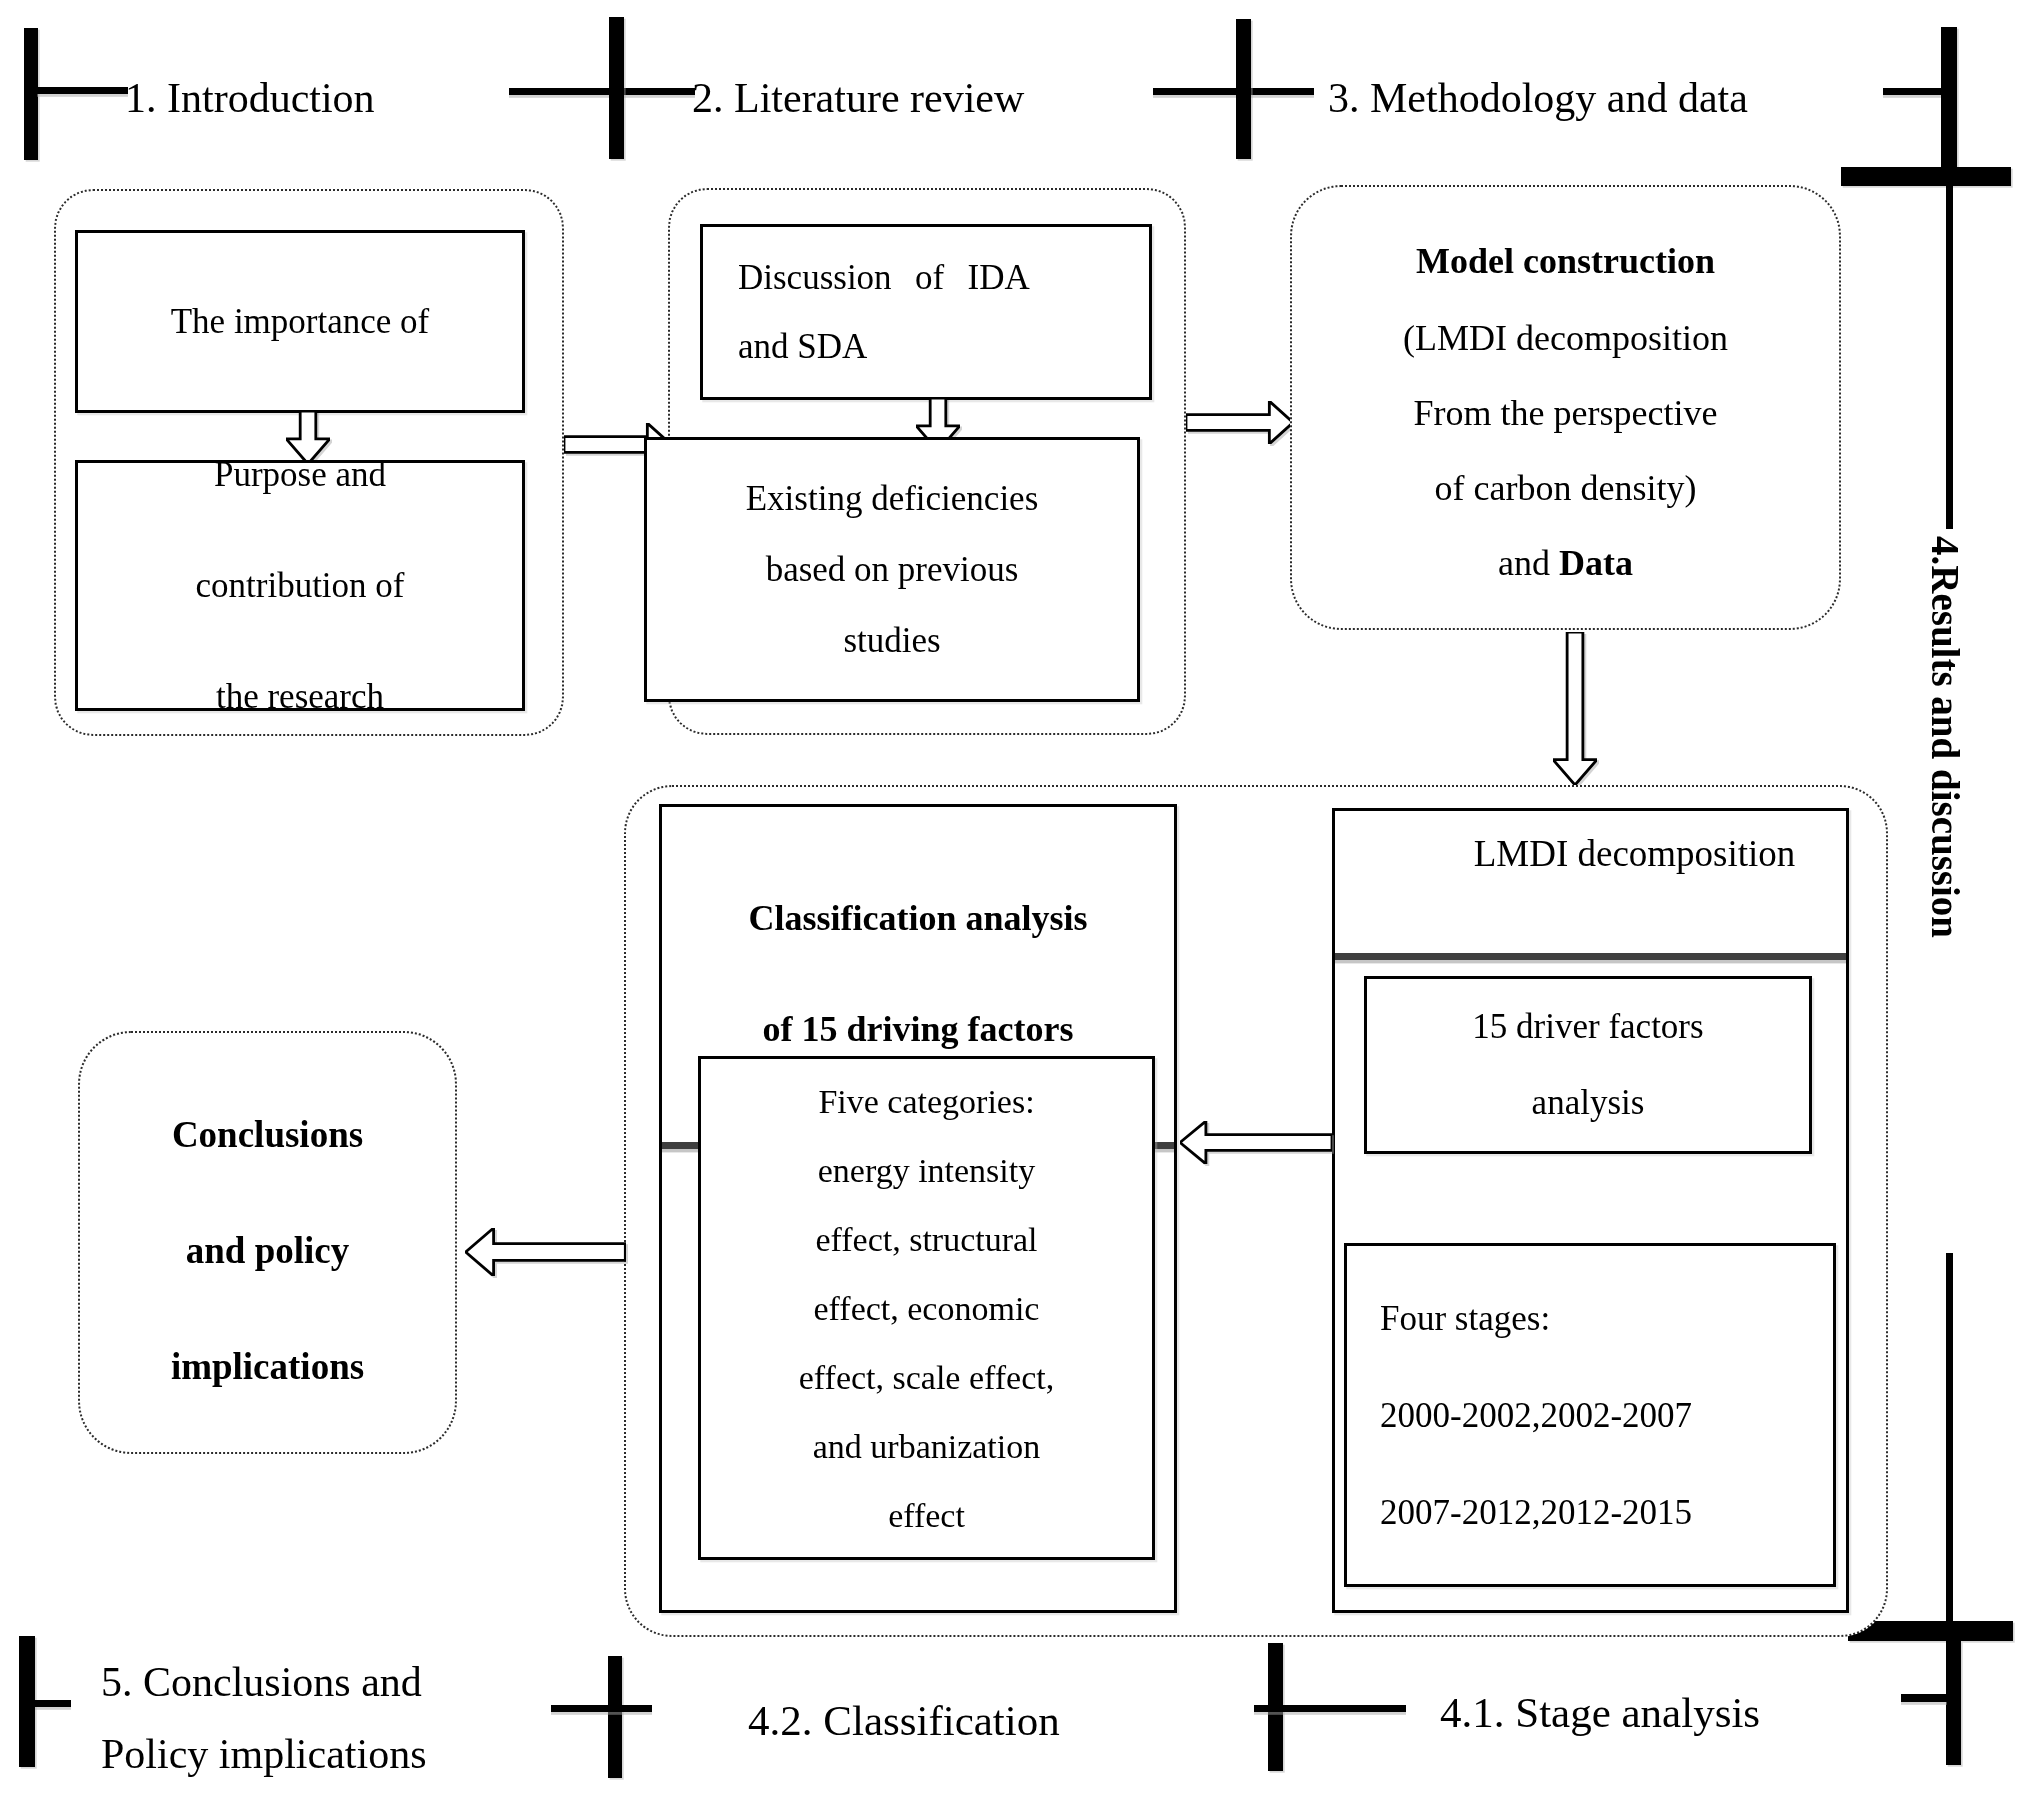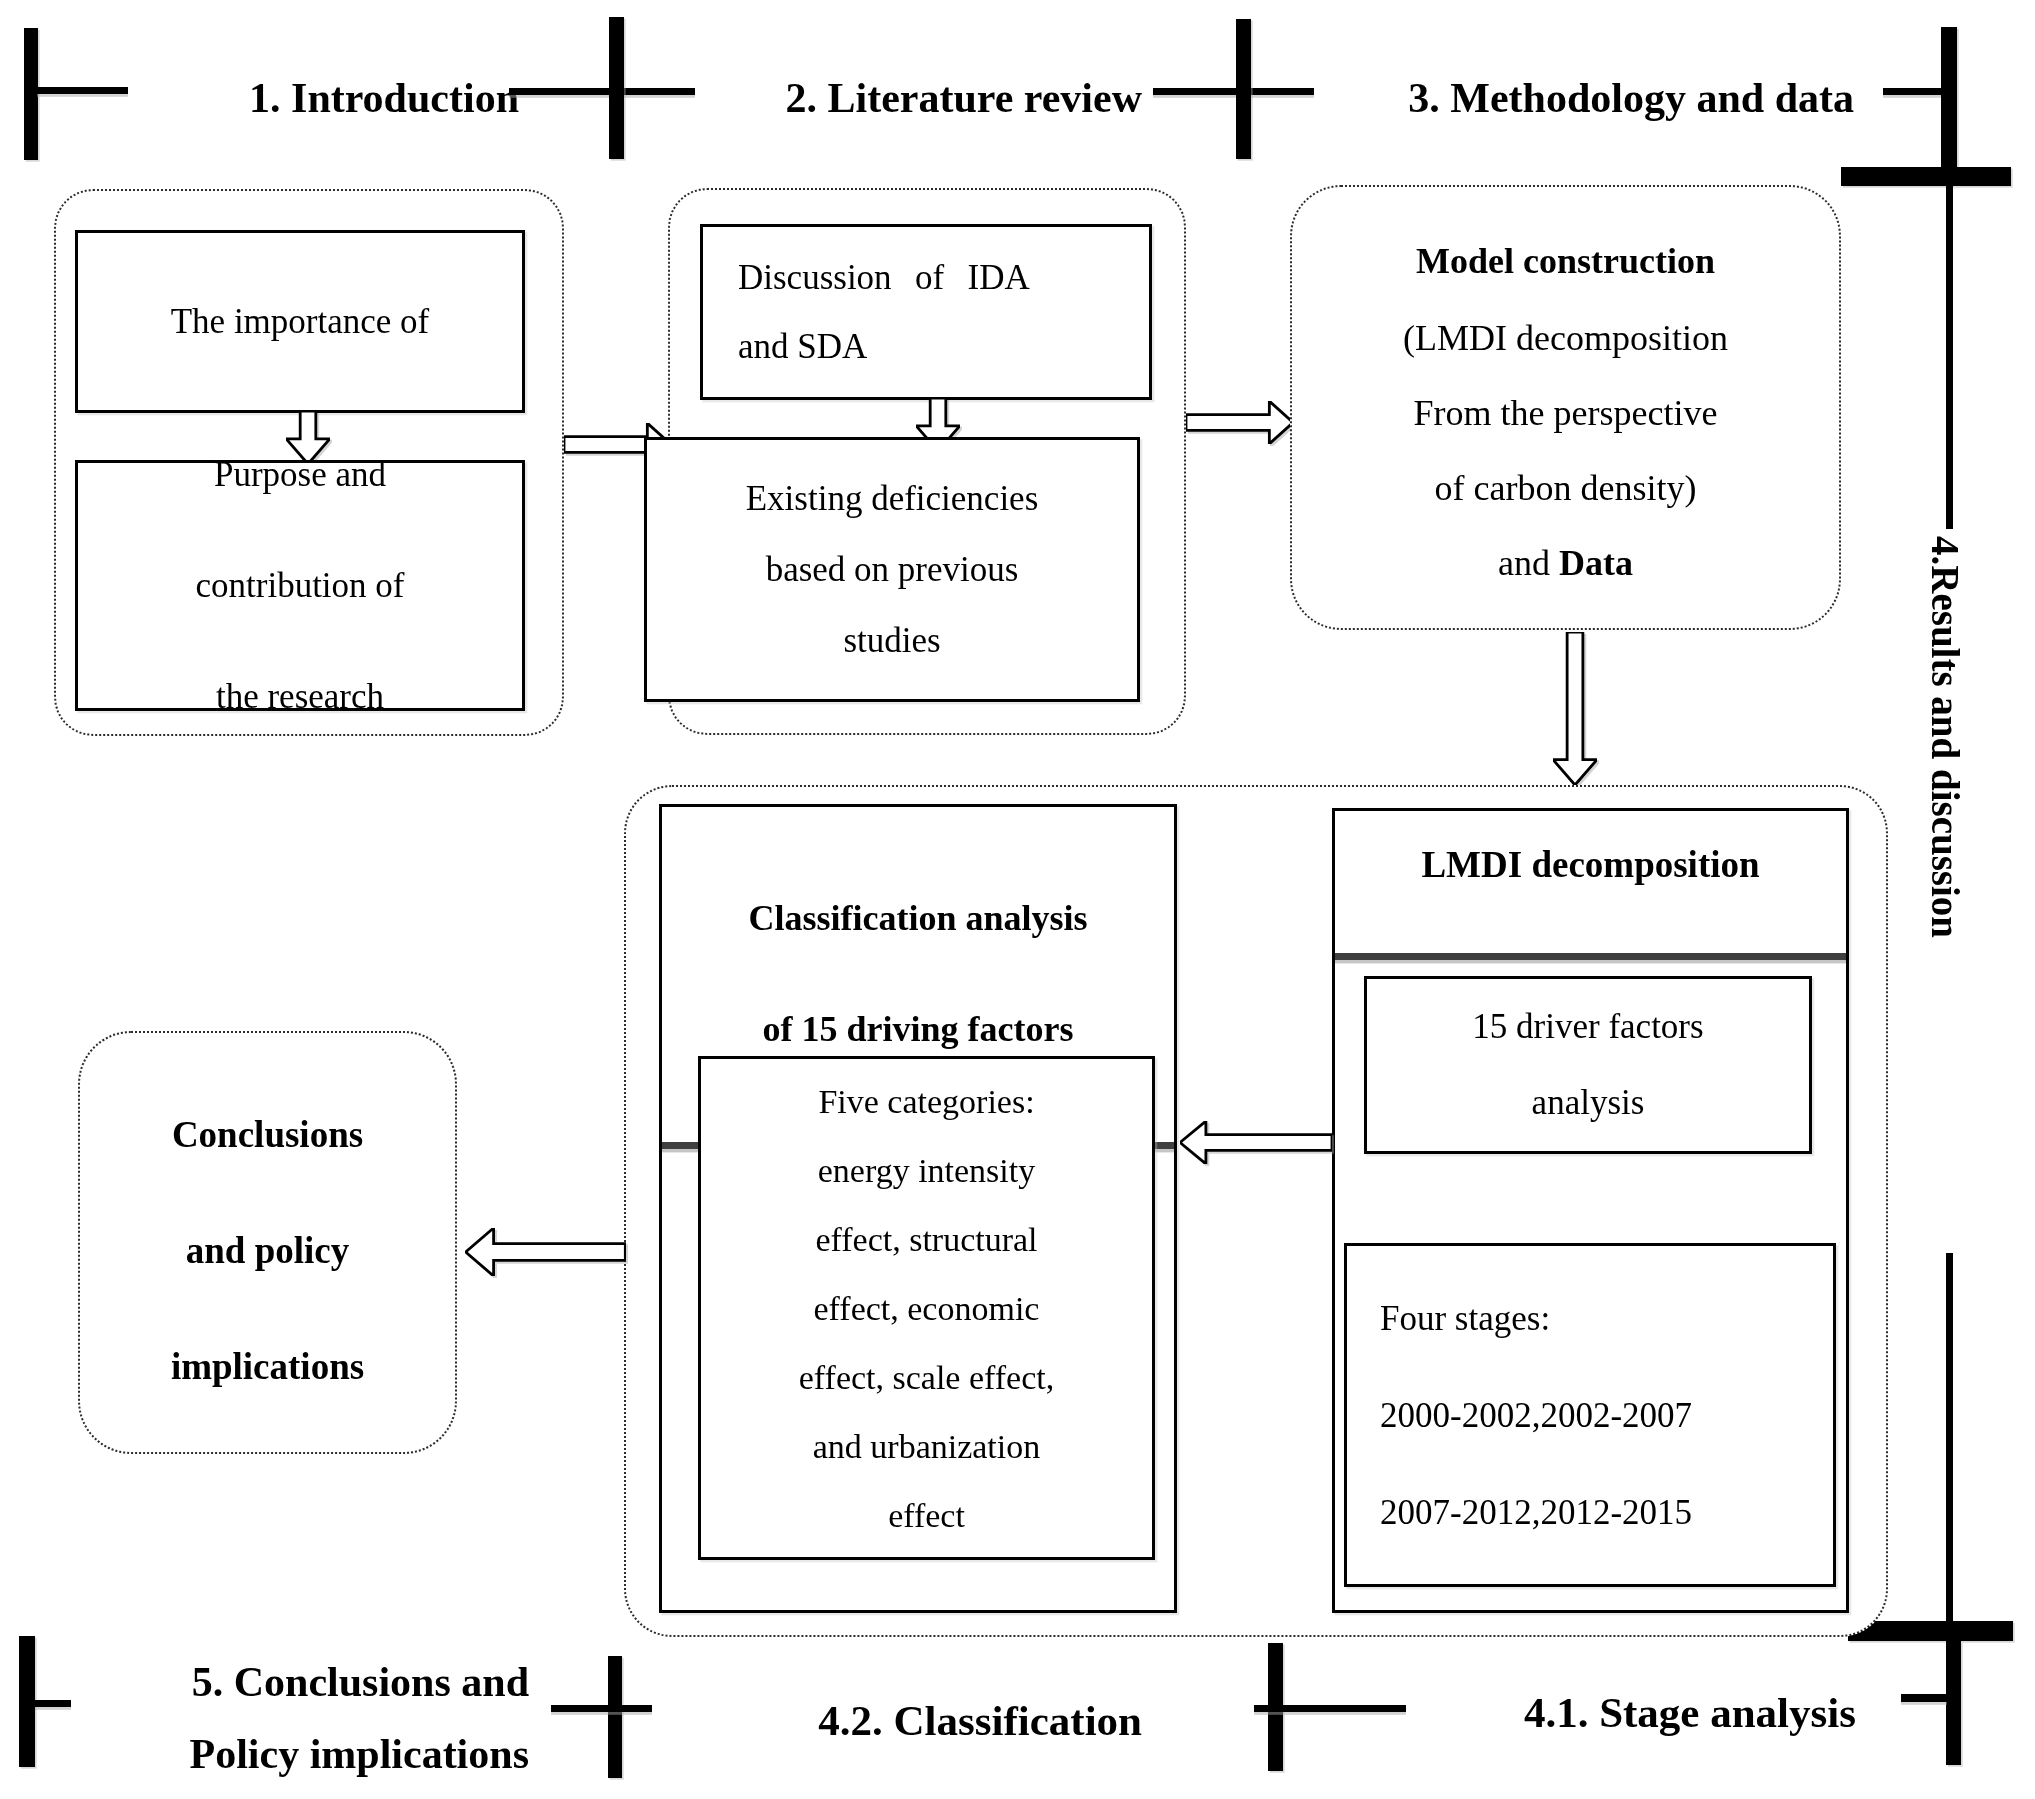--- a/index.html
+++ b/index.html
@@ -2,21 +2,21 @@
 <html style="font-size:9px"><head>
 <meta charset="utf-8">
 <style>
   html,body{margin:0;padding:0;background:#ffffff;}
   #canvas{
     position:relative;width:2035px;height:1800px;background:#ffffff;overflow:hidden;
     font-family:"Liberation Serif","DejaVu Serif",serif;color:#000;
   }
   .bar{position:absolute;background:#000;box-shadow:1.7px 1.7px 0 rgba(165,165,165,.45);}
   .hseg{position:absolute;background:#000;box-shadow:0 2.8px 0 rgba(165,165,165,.5);}
-  .seclabel{position:absolute;font-weight:bold;text-align:right;white-space:nowrap;}
+  .seclabel{position:absolute;font-weight:normal;text-align:left;white-space:nowrap;}
   .dotbox{position:absolute;border:2.8px dotted #2b2b2b;border-radius:39px;background:#fff;}
   .solidbox{position:absolute;border:3.4px solid #000;background:#fff;box-shadow:2.3px 2.3px 0 rgba(190,190,190,.35);
     display:flex;flex-direction:column;justify-content:center;}
   .ln{width:100%;text-align:center;}
   .arrow{position:absolute;}
   .arrow svg{display:block;filter:drop-shadow(2.3px 2.3px 0 rgba(160,160,160,.45));}
   .arrow polygon{fill:#ffffff;stroke:#000000;stroke-width:5;stroke-linejoin:miter;}
   .divider{position:absolute;background:#3f3f3f;box-shadow:0 3.4px 0 #c6c6c6;}
   .vtext{position:absolute;writing-mode:vertical-rl;text-orientation:mixed;font-weight:bold;white-space:nowrap;}
 </style>
@@ -119,21 +119,21 @@
     <div class="ln" style="font-size:34px;line-height:69px;">Five categories:</div>
     <div class="ln" style="font-size:34px;line-height:69px;">energy intensity</div>
     <div class="ln" style="font-size:34px;line-height:69px;">effect, structural</div>
     <div class="ln" style="font-size:34px;line-height:69px;">effect, economic</div>
     <div class="ln" style="font-size:34px;line-height:69px;">effect, scale effect,</div>
     <div class="ln" style="font-size:34px;line-height:69px;">and urbanization</div>
     <div class="ln" style="font-size:34px;line-height:69px;">effect</div>
   </div>
 
   <div class="solidbox" style="left:1332px;top:808px;width:511px;height:799px;justify-content:flex-start;">
-    <div class="ln" style="padding-top:31px;font-size:37px;font-weight:bold;line-height:45px;">LMDI decomposition</div>
+    <div class="ln" style="padding-top:20px;font-size:37px;font-weight:normal;line-height:45px;margin-left:44px;">LMDI decomposition</div>
   </div>
   <div class="divider" style="left:1335px;top:953px;width:511px;height:6.8px;"></div>
   <div class="solidbox" style="left:1364px;top:976px;width:442px;height:172px;">
     <div class="ln" style="font-size:35px;line-height:76px;">15 driver factors</div>
     <div class="ln" style="font-size:35px;line-height:76px;">analysis</div>
   </div>
   <div class="solidbox" style="left:1344px;top:1243px;width:486px;height:338px;">
     <div class="ln" style="text-align:left;padding-left:33px;font-size:35px;line-height:97px;">Four stages:</div>
     <div class="ln" style="text-align:left;padding-left:33px;font-size:35px;line-height:97px;">2000-2002,2002-2007</div>
     <div class="ln" style="text-align:left;padding-left:33px;font-size:35px;line-height:97px;">2007-2012,2012-2015</div>

